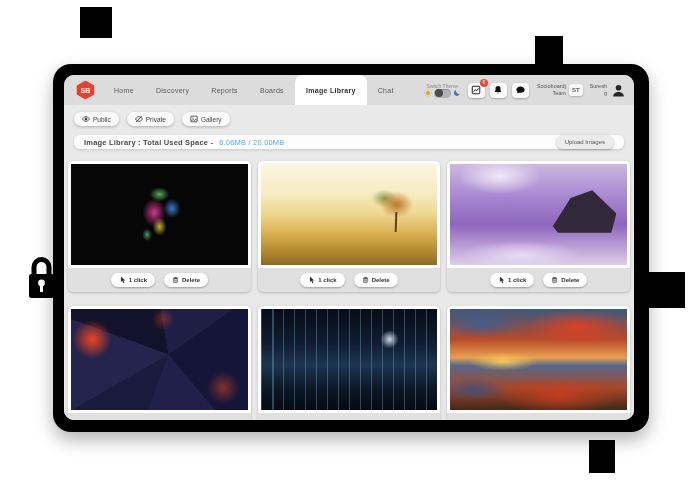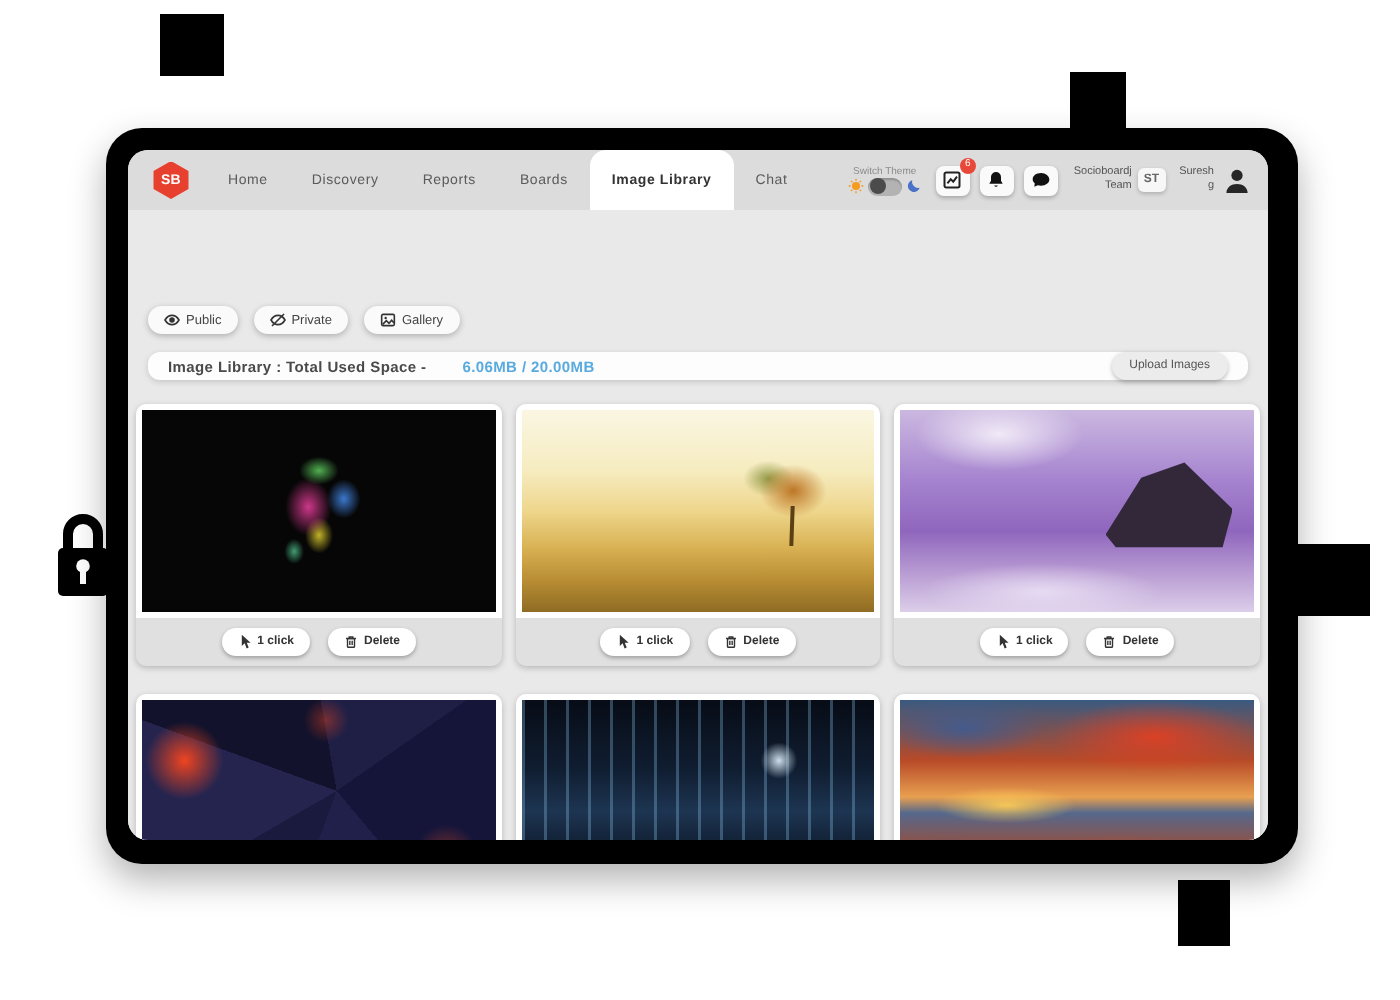--- a/index.html
+++ b/index.html
@@ -16,21 +16,21 @@
   .lock-wrap{position:absolute;left:28px;top:254px;width:27px;height:46px;}
 
   
   .window{
     position:absolute;left:53px;top:64px;width:596px;height:368px;
     background:#000;border-radius:18px;box-shadow:0 8px 18px rgba(0,0,0,.30);
   }
   .app{
     position:absolute;left:11px;top:11px;right:15px;bottom:12px;
     border-radius:10px;overflow:hidden;background:#e9e9e9;
-    display:flex;flex-direction:column;gap:41px;
+    display:flex;flex-direction:column;
   }
 
   
   .navbar{height:30px;background:#dcdcdc;display:flex;align-items:center;
     padding:0 8px 0 12px;flex-shrink:0;}
   .logo{width:19px;height:19px;flex-shrink:0;
     clip-path:polygon(50% 0,96% 26%,96% 74%,50% 100%,4% 74%,4% 26%);
     background:#e8402f;color:#fff;font-size:7px;font-weight:bold;
     display:flex;align-items:center;justify-content:center;letter-spacing:.2px;}
   .tabs{display:flex;height:100%;align-items:stretch;margin-left:8px;}
@@ -64,21 +64,21 @@
   .filters{display:flex;gap:8px;padding:7px 10px 6px;}
   .filter-btn{display:flex;align-items:center;gap:3px;background:#fafafa;border-radius:8px;
     padding:3px 8px;font-size:6.5px;color:#444;box-shadow:0 1px 3px rgba(0,0,0,.25);
     white-space:nowrap;}
   .filter-btn svg{color:#333;}
 
   .storage{margin:3px 10px 6px;background:#fdfdfd;border-radius:6px;
     box-shadow:0 1px 3px rgba(0,0,0,.15);height:27px;display:flex;align-items:center;
     padding:0 10px;}
   .storage-label{font-size:7.5px;font-weight:bold;color:#4a4a4a;letter-spacing:.2px;}
-  .storage-usage{font-size:7.5px;font-weight:bold;color:#58aadf;margin-left:18px;letter-spacing:.2px;text-align:center;}
+  .storage-usage{font-size:7.5px;font-weight:normal;color:#58aadf;margin-left:6px;letter-spacing:.2px;text-align:center;}
   .upload-btn{margin-left:auto;background:#ececec;border-radius:8px;padding:4px 9px;
     font-size:6px;color:#555;box-shadow:0 1px 2px rgba(0,0,0,.25);white-space:nowrap;}
 
   .grid{flex:1;display:grid;grid-template-columns:repeat(3,1fr);
     grid-auto-rows:131px;gap:14px 7px;padding:6px 4px 0;}
   .card{background:#e0e0e0;border-radius:5px;box-shadow:0 1px 3px rgba(0,0,0,.22);
     display:flex;flex-direction:column;overflow:hidden;}
   .img-wrap{background:#fff;padding:3px;}
   .img{height:101px;position:relative;overflow:hidden;}
   .actions{height:24px;display:flex;align-items:center;justify-content:center;gap:9px;}

